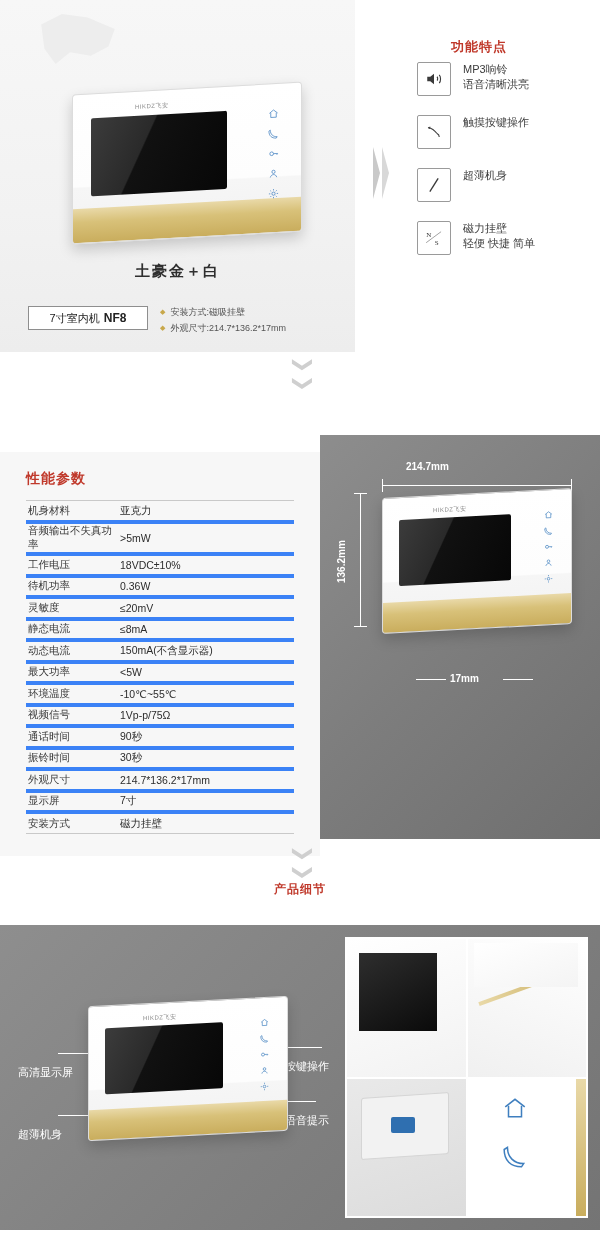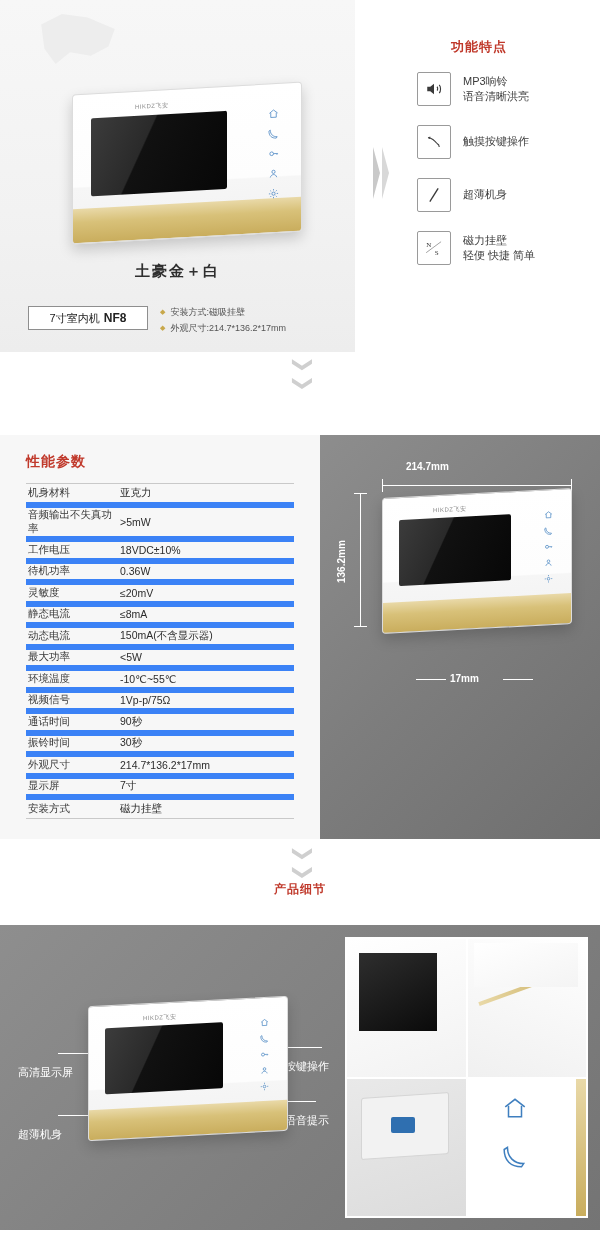--- a/index.html
+++ b/index.html
@@ -62,21 +62,21 @@
 
   
   .hero-right{
     position:absolute; left:355px; top:0; width:245px; height:352px; background:#fff;
   }
   .feat-title{
     position:absolute; left:96px; top:38px;
     color:#c0392b; font-size:13px; font-weight:bold; letter-spacing:1px;
   }
   .feat-list{ position:absolute; left:56px; top:62px; width:190px; }
-  .feat-row{ display:flex; align-items:center; height:53px;padding-left:6px; }
+  .feat-row{ display:flex; height:53px;padding-left:6px; }
   .feat-box{
     width:34px; height:34px; border:1px solid #9a9a9a; border-radius:2px;
     display:flex; align-items:center; justify-content:center; flex:0 0 34px;
     color:#444; background:#fff;
   }
   .feat-txt{ margin-left:12px; font-size:11px; color:#3b3b3b; line-height:15px; }
   .feat-txt .l2{ display:block; }
   .arrows{
     position:absolute; left:18px; top:138px; width:28px; height:70px;
     display:flex; align-items:center; gap:2px; color:#bdbdbd;
@@ -100,28 +100,28 @@
   .spec-bullets{ position:absolute; left:160px; top:304px; font-size:9px; color:#555; line-height:15px;}
   .spec-bullets div:before{ content:"\25C6"; color:#c8a84b; font-size:7px; margin-right:5px; vertical-align:1px;}
 
   
   .divider{ width:600px; text-align:center; background:#fff; }
   .chev{ color:#cfcfcf; font-size:20px; line-height:12px; letter-spacing:2px;}
   .div-title{ color:#c0392b; font-size:12px; font-weight:bold; letter-spacing:1px; }
 
   
   .params{ position:relative; width:600px; height:404px; background:#fff; }
-  .params-left{ position:absolute; left:0; top:0; width:320px; height:404px; background:#f7f7f7;}
+  .params-left{ position:absolute; left:0; top:17px; width:320px; height:404px; background:#f7f7f7;}
   .p-title{ position:absolute; left:26px; top:18px; color:#c0392b; font-size:14px; font-weight:bold; letter-spacing:1px;}
   table.ptable{
     position:absolute; left:26px; top:48px; width:268px;
     border-collapse:collapse; font-size:10.5px; color:#3a3a3a;
   }
   table.ptable tr{ height:21.5px; }
-  table.ptable td{ border-bottom:6px solid #3b82f6; padding:0 0 0 2px; }
+  table.ptable td{ border-bottom:4px solid #3b82f6; padding:0 0 0 2px; }
   table.ptable td.k{ width:92px; color:#3a3a3a;}
   table.ptable td.v{ color:#2c2c2c;}
   table.ptable tr:first-child td{ border-top:1px solid #c9c9c9; }
   table.ptable tr:last-child td{ border-bottom:1px solid #c9c9c9; }
 
   .params-right{ position:absolute; left:320px; top:0; width:280px; height:404px;
     background:linear-gradient(135deg,#8d8d8d 0%,#7d7d7d 50%,#6f6f6f 100%);}
   .dim-w{ position:absolute; top:26px; left:86px; color:#fff; font-size:10px; font-weight:bold;}
   .dim-h{ position:absolute; left:16px; top:148px; color:#fff; font-size:10px; font-weight:bold;
           transform:rotate(-90deg); transform-origin:left top; white-space:nowrap;}

